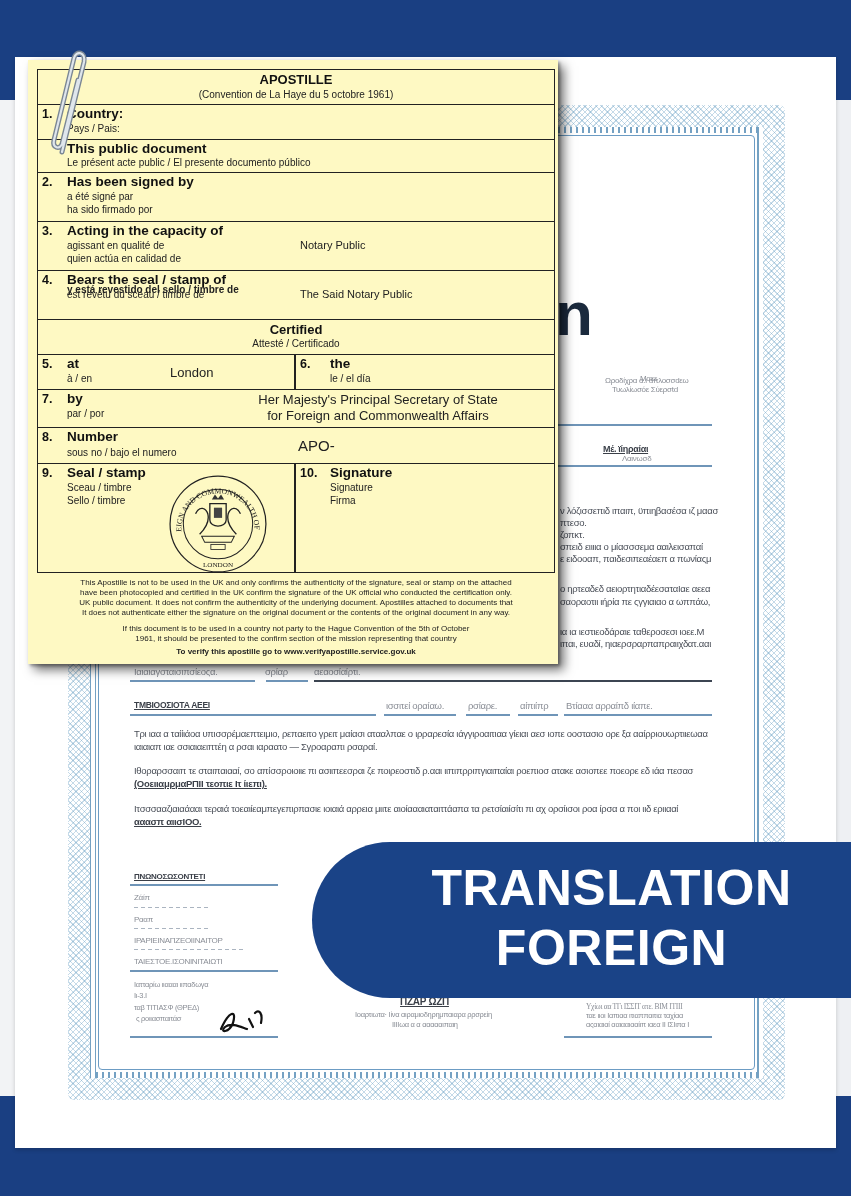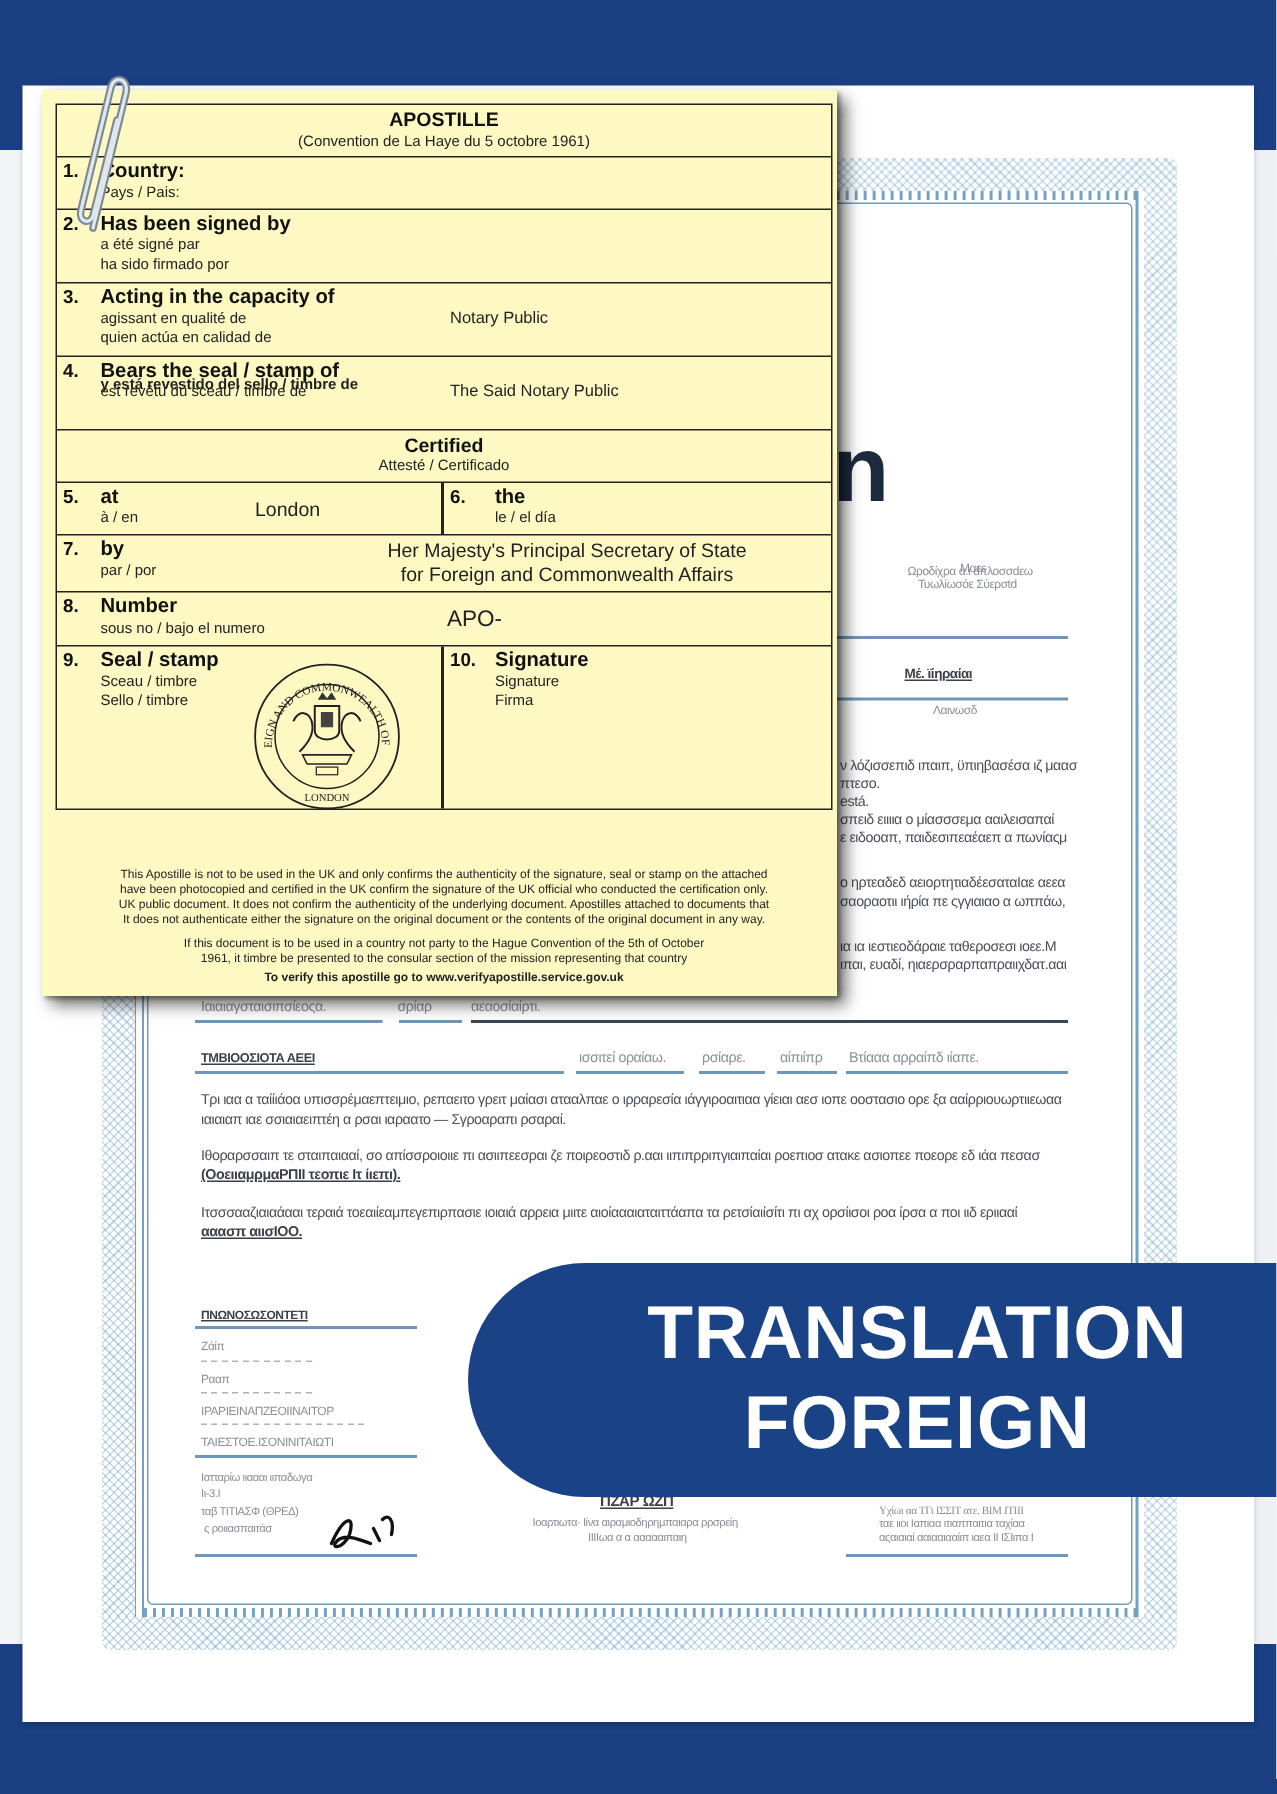--- a/index.html
+++ b/index.html
@@ -77,26 +77,26 @@
   <div class="cert-border-line"></div>
 </div>
 
 <div class="cert-title-frag">n</div>
 
 <div class="g" style="left:605px;top:376px;font-size:8px;">Ωροδίχρα α.ι dπλοσσdεω</div>
 <div class="g" style="left:612px;top:385px;font-size:8px;">Τυωλίωσόε Σύερσtd</div>
 <div class="g" style="left:640px;top:374px;font-size:8px;">Μαεε</div>
 <div class="rule" style="left:556px;top:424px;width:156px;"></div>
 <div class="g bold" style="left:603px;top:444px;font-size:9px;">Μέ. ϊίηραίαι</div>
-<div class="g" style="left:622px;top:454px;font-size:8px;margin-top:15px;">Λαινωσδ</div>
+<div class="g" style="left:622px;top:454px;font-size:8px;">Λαινωσδ</div>
 <div class="rule" style="left:556px;top:465px;width:156px;"></div>
 
 <div class="g dark" style="left:560px;top:505px;">ν λόζισσεπιδ ιπαιπ, ϋπιηβασέσα ιζ μαασ</div>
 <div class="g dark" style="left:560px;top:517px;">πτεσο.</div>
-<div class="g dark" style="left:560px;top:529px;">está.</div>
+<div class="g dark" style="left:560px;top:529px;">ζοπκτ.</div>
 <div class="g dark" style="left:560px;top:541px;">σπειδ ειιιια ο μίασσσεμα ααιλεισαπαί</div>
 <div class="g dark" style="left:560px;top:553px;">ε ειδοοαπ, παιδεσιπεαέαεπ α πωνίαςμ</div>
 <div class="g dark" style="left:560px;top:583px;">ο ηρτεαδεδ αειορτητιαδέεσαταΙαε αεεα</div>
 <div class="g dark" style="left:560px;top:596px;">σαοραοτιι ιήρία πε ςγγιαιαο α ωππάω,</div>
 <div class="g dark" style="left:560px;top:626px;">ια ια ιεστιεοδάραιε ταθεροσεσι ιοεε.Μ</div>
 <div class="g dark" style="left:560px;top:638px;">ιπαι, ευαδί, ηιαερσραρπαπραιιχδατ.ααι</div>
 
 <div class="g" style="left:134px;top:666px;">Ιαιαιαγσταισιπσίεοςα.</div>
 <div class="g" style="left:265px;top:666px;">σρίαρ</div>
 <div class="g" style="left:314px;top:666px;">αεαοσίαίρτι.</div>
@@ -153,20 +153,24 @@
 <div class="apostille">
   <div class="ap-table">
     <div class="ap-row" style="height:35px;">
       <div class="ap-center" style="top:2px;font-size:13px;font-weight:bold;color:#111;">APOSTILLE</div>
       <div class="ap-center" style="top:19px;font-size:10px;color:#222;">(Convention de La Haye du 5 octobre 1961)</div>
     </div>
     <div class="ap-row" style="height:35px;">
       <span class="ap-num">1.</span>
       <span class="ap-label">Country:</span>
       <span class="ap-sub" style="top:18px;">Pays / Pais:</span>
+    </div>
+    <div class="ap-row" style="height:33px;">
+      <span class="ap-label">This public document</span>
+      <span class="ap-sub" style="top:17px;">Le présent acte public / El presente documento público</span>
     </div>
     <div class="ap-row" style="height:49px;">
       <span class="ap-num">2.</span>
       <span class="ap-label">Has been signed by</span>
       <span class="ap-sub" style="top:18px;">a été signé par</span>
       <span class="ap-sub" style="top:31px;">ha sido firmado por</span>
     </div>
     <div class="ap-row" style="height:49px;">
       <span class="ap-num">3.</span>
       <span class="ap-label">Acting in the capacity of</span>
@@ -238,21 +242,21 @@
   </div>
 
   <div class="ap-foot" style="top:518px;">
     <div>This Apostille is not to be used in the UK and only confirms the authenticity of the signature, seal or stamp on the attached</div>
     <div>have been photocopied and certified in the UK confirm the signature of the UK official who conducted the certification only.</div>
     <div>UK public document. It does not confirm the authenticity of the underlying document. Apostilles attached to documents that</div>
     <div>It does not authenticate either the signature on the original document or the contents of the original document in any way.</div>
   </div>
   <div class="ap-foot" style="top:564px;">
     <div>If this document is to be used in a country not party to the Hague Convention of the 5th of October</div>
-    <div>1961, it timbre be presented to the consular section of the mission representing that country</div>
+    <div>1961, it should be presented to the confirm section of the mission representing that country</div>
   </div>
   <div class="ap-foot" style="top:587px;font-weight:bold;font-size:8px;">To verify this apostille go to www.verifyapostille.service.gov.uk</div>
 </div>
 
 <svg class="paperclip" viewBox="0 0 60 112">
   <path d="M22 104 L44 14 C 46 4, 36 2, 34 10 L 14 92 C 12 100, 20 102, 22 96 L 38 32" fill="none" stroke="#7b8794" stroke-width="5" stroke-linecap="round"></path>
   <path d="M22 104 L44 14 C 46 4, 36 2, 34 10 L 14 92 C 12 100, 20 102, 22 96 L 38 32" fill="none" stroke="#dfe6ec" stroke-width="2.2" stroke-linecap="round"></path>
 </svg>
 
 <div class="banner">

